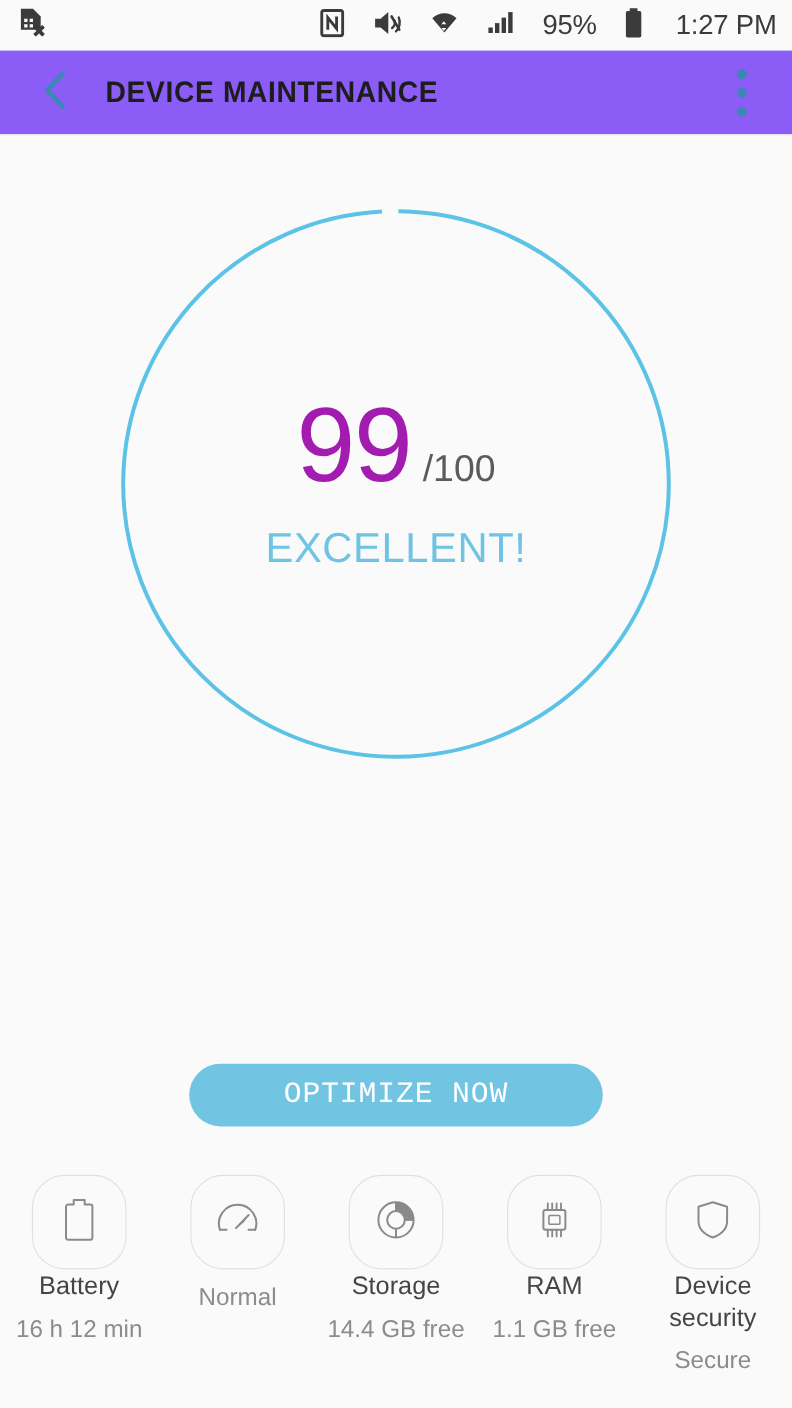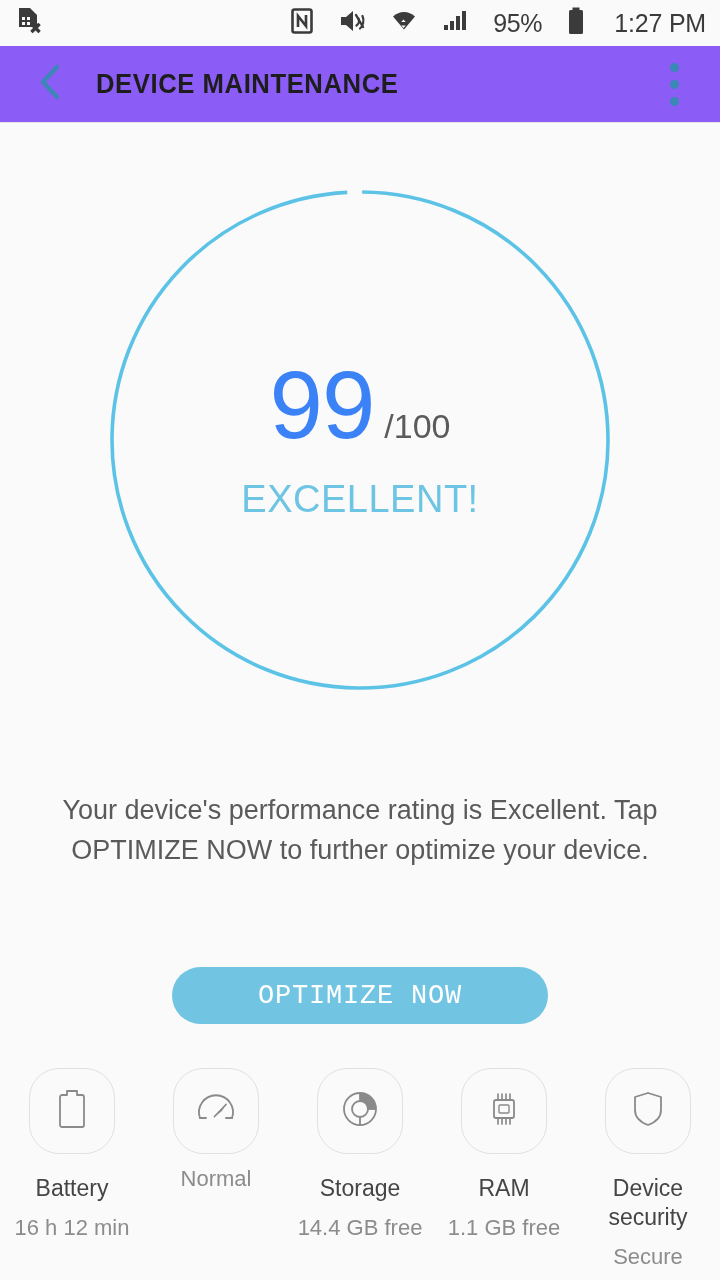--- a/index.html
+++ b/index.html
@@ -58,21 +58,21 @@
   .ringwrap {
     position:absolute; left:110px; top:190px; width:500px; height:500px;
   }
   .ringwrap svg { display:block; }
   .score-center {
     position:absolute; left:0; top:0; width:500px; height:500px;
     display:flex; flex-direction:column; align-items:center; justify-content:center;
   }
   .score-line { display:flex; align-items:baseline; }
   .score-num {
-    font-size:96px; color:#3b82f6; line-height:0.95;
+    font-size:96px; color:#a21caf; line-height:0.95;
     font-family:"Liberation Sans", sans-serif; letter-spacing:-1px;
   }
   .score-den {
     font-size:34px; color:#5b5b5b; margin-left:10px;
     font-family:"Liberation Sans", sans-serif;
   }
   .score-label {
     margin-top:28px; font-size:38px; color:#6dc5e3; letter-spacing:0.5px;
     font-family:"Liberation Sans", sans-serif;
   }
@@ -98,21 +98,21 @@
     display:flex; align-items:flex-start;
   }
   .quick {
     flex:1; display:flex; flex-direction:column; align-items:center; cursor:pointer;
   }
   .qbox {
     width:86px; height:86px; border:1px solid #e0e0e0; border-radius:30px;
     background:#fafafa; display:flex; align-items:center; justify-content:center;
   }
   .qlabel {
-    margin-top:20px; font-size:23px; color:#454545; line-height:29px;
+    margin-top:0; font-size:23px; color:#454545; line-height:29px;
     text-align:center; max-width:150px;
     font-family:"Liberation Sans", sans-serif;
   }
   .qvalue {
     margin-top:12px; font-size:22px; color:#8c8c8c; text-align:center;
     font-family:"Liberation Sans", sans-serif;
   }
   .quick.two-line .qvalue { margin-top:12px; }
 </style>
 </head>
@@ -199,21 +199,20 @@
     </svg>
     <div class="score-center">
       <div class="score-line">
         <span class="score-num">99</span>
         <span class="score-den">/100</span>
       </div>
       <div class="score-label">EXCELLENT!</div>
     </div>
   </div>
 
-  <div class="desc">Your device's performance rating is Excellent. Tap OPTIMIZE NOW to further optimize your device.</div>
 
   <button class="optimize">OPTIMIZE NOW</button>
 
   <div class="quickrow">
 
     <div class="quick">
       <div class="qbox">
         <span>
           <svg width="34" height="42" viewBox="0 0 34 42">
             <path d="M12 3 h10 v4 h5 a2 2 0 0 1 2 2 v28 a2 2 0 0 1 -2 2 h-20 a2 2 0 0 1 -2 -2 v-28 a2 2 0 0 1 2 -2 h5 z" fill="none" stroke="#8a8a8a" stroke-width="1.8" stroke-linejoin="round"></path>

